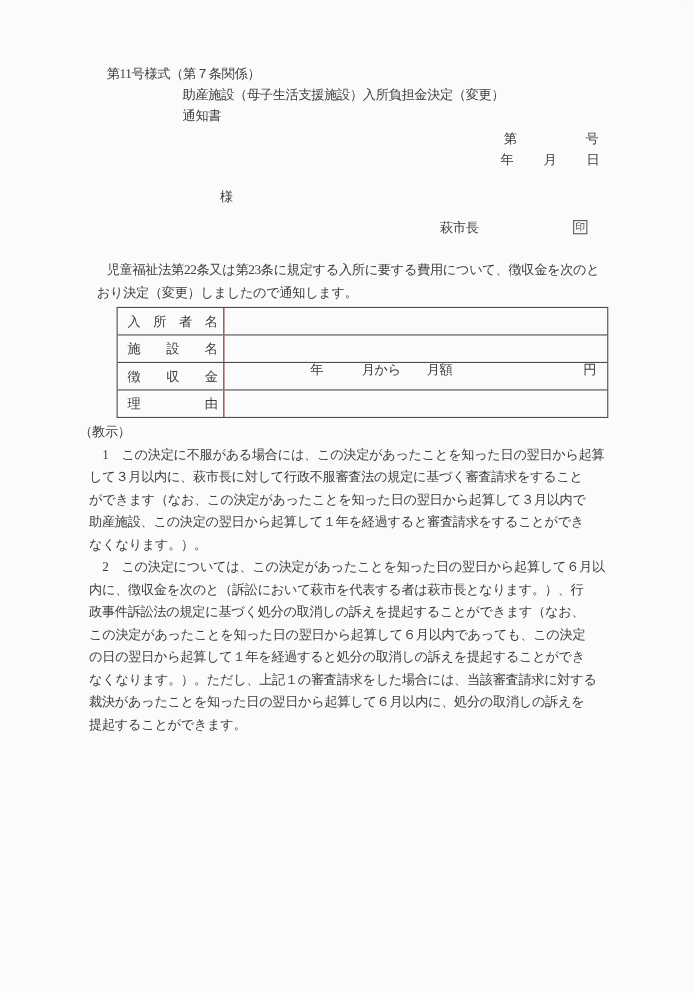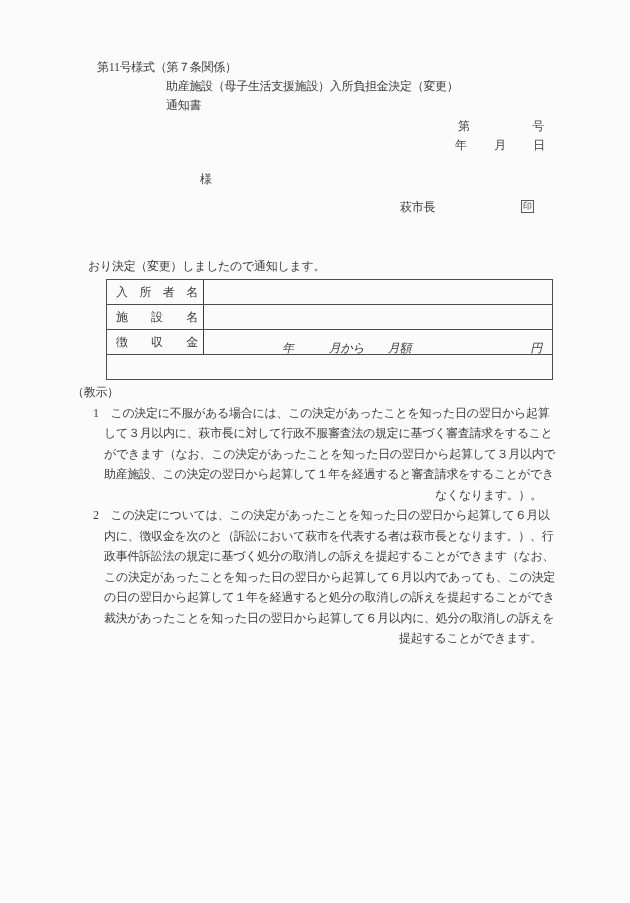--- a/index.html
+++ b/index.html
@@ -56,33 +56,32 @@
   .t-row:last-child { border-bottom: none; height: 24px; }
   .t-label {
     width: 97px;
     border-right: 1px solid #7f1d1d;
     padding-left: 9px;
     display: flex; align-items: center;
     white-space: nowrap;
   }
   .t-value {
     flex: 1;
-    display: flex; align-items: flex-end;
+    display: flex; align-items: flex-start;
     white-space: nowrap;
-    font-style: italic;
   }
   .levy-text { padding-left: 78px; }
   .levy-unit { margin-left: auto; padding-right: 10px; }
 
   
   .notes { position: absolute; left: 72px; top: 382px; width: 470px; }
   .nl { line-height: 20.5px; height: 20.5px; white-space: nowrap; }
   .nl-head  { margin-left: 0; }
   .nl-first { margin-left: 21px; }
-  .nl-cont  { margin-left: 32px; text-align: right; }
+  .nl-cont  { margin-left: 9px; }
 </style>
 </head>
 <body>
 
 <div class="page">
 
   <div class="abs form-number">第11号様式（第７条関係）</div>
   <div class="abs title-1">助産施設（母子生活支援施設）入所負担金決定（変更）</div>
   <div class="abs title-2">通知書</div>
 
@@ -97,52 +96,55 @@
     <span>日</span>
   </div>
 
   <div class="abs addressee">様</div>
 
   <div class="abs issuer-line">
     <span>萩市長</span>
     <span class="seal">印</span>
   </div>
 
+  <div class="abs para-1">児童福祉法第22条又は第23条に規定する入所に要する費用について、徴収金を次のと</div>
   <div class="abs para-2">おり決定（変更）しましたので通知します。</div>
 
   <div class="fee-table">
     <div class="t-row">
       <div class="t-label">入　所　者　名</div>
       <div class="t-value"></div>
     </div>
     <div class="t-row">
       <div class="t-label">施　　設　　名</div>
       <div class="t-value"></div>
     </div>
     <div class="t-row">
       <div class="t-label">徴　　収　　金</div>
       <div class="t-value">
         <span class="levy-text">年　　　月から　　月額</span>
         <span class="levy-unit">円</span>
       </div>
     </div>
     <div class="t-row">
+      <div class="t-label">理　　　　　由</div>
       <div class="t-value"></div>
     </div>
   </div>
 
   <div class="notes">
     <div class="nl nl-head">（教示）</div>
     <div class="nl nl-first">1　この決定に不服がある場合には、この決定があったことを知った日の翌日から起算</div>
     <div class="nl nl-cont">して３月以内に、萩市長に対して行政不服審査法の規定に基づく審査請求をすること</div>
     <div class="nl nl-cont">ができます（なお、この決定があったことを知った日の翌日から起算して３月以内で</div>
     <div class="nl nl-cont">助産施設、この決定の翌日から起算して１年を経過すると審査請求をすることができ</div>
     <div class="nl nl-cont">なくなります。）。</div>
     <div class="nl nl-first">2　この決定については、この決定があったことを知った日の翌日から起算して６月以</div>
     <div class="nl nl-cont">内に、徴収金を次のと（訴訟において萩市を代表する者は萩市長となります。）、行</div>
     <div class="nl nl-cont">政事件訴訟法の規定に基づく処分の取消しの訴えを提起することができます（なお、</div>
     <div class="nl nl-cont">この決定があったことを知った日の翌日から起算して６月以内であっても、この決定</div>
     <div class="nl nl-cont">の日の翌日から起算して１年を経過すると処分の取消しの訴えを提起することができ</div>
+    <div class="nl nl-cont">なくなります。）。ただし、上記１の審査請求をした場合には、当該審査請求に対する</div>
     <div class="nl nl-cont">裁決があったことを知った日の翌日から起算して６月以内に、処分の取消しの訴えを</div>
     <div class="nl nl-cont">提起することができます。</div>
   </div>
 
 </div>
 
 </body></html>

